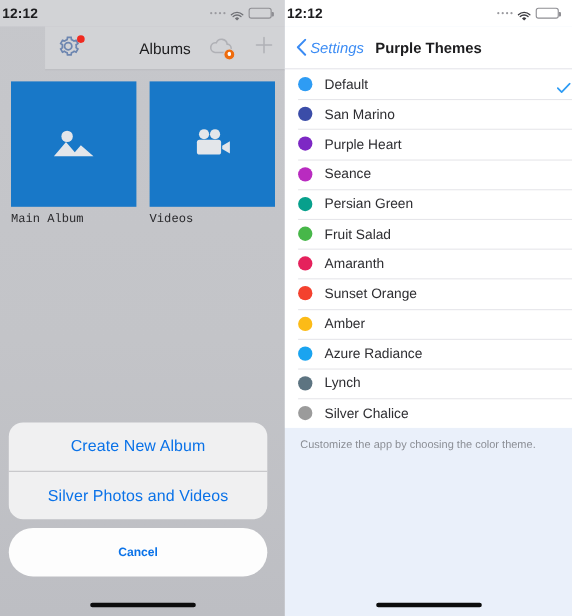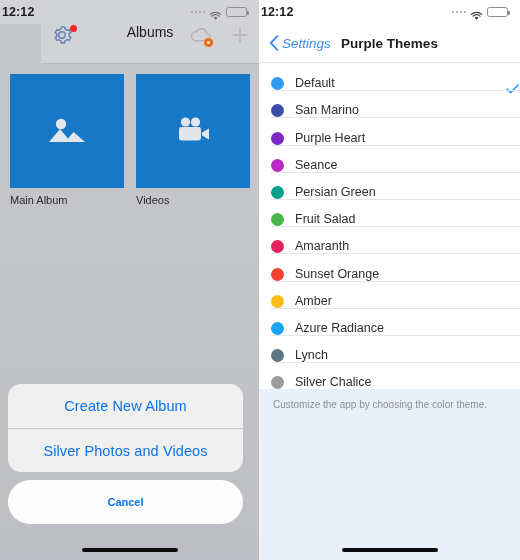--- a/index.html
+++ b/index.html
@@ -27,21 +27,21 @@
   .batt-fill { height: 100%; background: #fdbe28; border-radius: 1px; }
 
   
   .left {
     width: 259px; height: 560px; position: relative; flex: none;
     display: flex; flex-direction: column;
     background: linear-gradient(180deg,#c6c7cb 0%, #c3c4c8 55%, #bdbec3 100%);
   }
   .left .statusbar { background: #d2d3d6; }
   .navbar-left {
-    height: 40px; background: #d2d3d6; display: flex; align-items: flex-start;
+    height: 40px; background: #d2d3d6; display: flex; align-items: center;
     padding: 0 8px 0 10px; position: relative; flex: none;
     border-bottom: .5px solid #b6b7bb;
     margin-left: 41px;
   }
   .nav-title-left {
     position: absolute; left: 0; right: 0; text-align: center;
     font-size: 14px; color: #1d1d1f; pointer-events: none;
   }
   .gear-wrap { position: relative; width: 26px; height: 26px; z-index: 2; }
   .badge-dot {
@@ -50,21 +50,21 @@
   }
   .nav-right-left { margin-left: auto; display: flex; align-items: center; gap: 14px; z-index: 2; }
   .cloud-wrap { position: relative; width: 26px; height: 22px; }
   .cloud-badge {
     position: absolute; right: 1px; bottom: 0px; width: 11px; height: 11px; border-radius: 50%;
     background: #ee6b0c; border: 1.5px solid #d2d3d6;
     display: flex; align-items: center; justify-content: center;
   }
   .cloud-badge i { width: 3.5px; height: 3.5px; border-radius: 50%; background: #fff; display: block; }
 
-  .albums-grid { padding: 10px 10px 0 10px; display: flex; gap: 12px; }
+  .albums-grid { padding: 10px 10px 0 10px; display: flex; gap: 12px; font-family: Liberation Mono, monospace; }
   .album-cell { width: 114px; }
   .album-tile {
     width: 114px; height: 114px; background: #1878c8;
     display: flex; align-items: center; justify-content: center;
   }
   .album-label { margin-top: 6px; font-size: 11px; color: #2a2a2d; }
 
   
   .sheet { position: absolute; left: 8px; right: 16px; bottom: 36px; }
   .sheet-group {
@@ -96,21 +96,21 @@
     padding: 0 10px; position: relative; flex: none;
   }
   .back-btn { display: flex; align-items: center; gap: 3px; z-index: 2; }
   .back-label { font-size: 13.5px; color: #3a8bf4; font-style: italic; }
   .nav-title-right {
     position: absolute; left: 0; right: 0; text-align: center;
     font-size: 13.5px; font-weight: bold; color: #1d1d1f; pointer-events: none;
   }
   .theme-list { background: #ffffff; border-top: .5px solid #e2e2e6; }
   .theme-row {
-    height: 27.2px; display: flex; align-items: flex-end; padding: 0 1px 0 12px;
+    height: 27.2px; display: flex; align-items: center; padding: 0 1px 0 12px;
     position: relative;
   }
   .theme-row + .theme-row::before {
     content: ""; position: absolute; left: 12px; right: 0; top: 0; height: .5px; background: #e6e6ea;
   }
   .swatch { width: 13px; height: 13px; border-radius: 50%; flex: none; }
   .theme-name { margin-left: 11px; font-size: 12.5px; color: #2e2e32; }
   .check { margin-left: auto; width: 13px; height: 10px; }
   .footer-note {
     padding: 9px 14px 0 14px; font-size: 10px; color: #8b8e95; line-height: 1.35;

